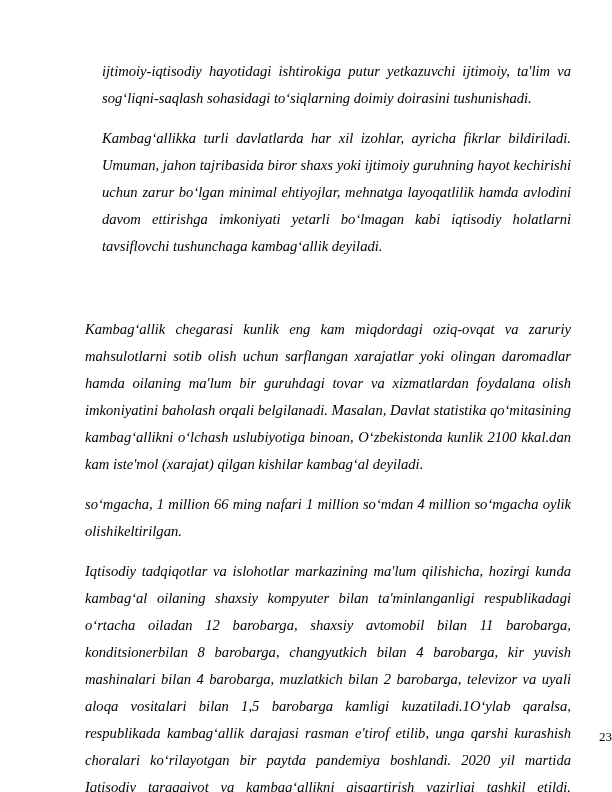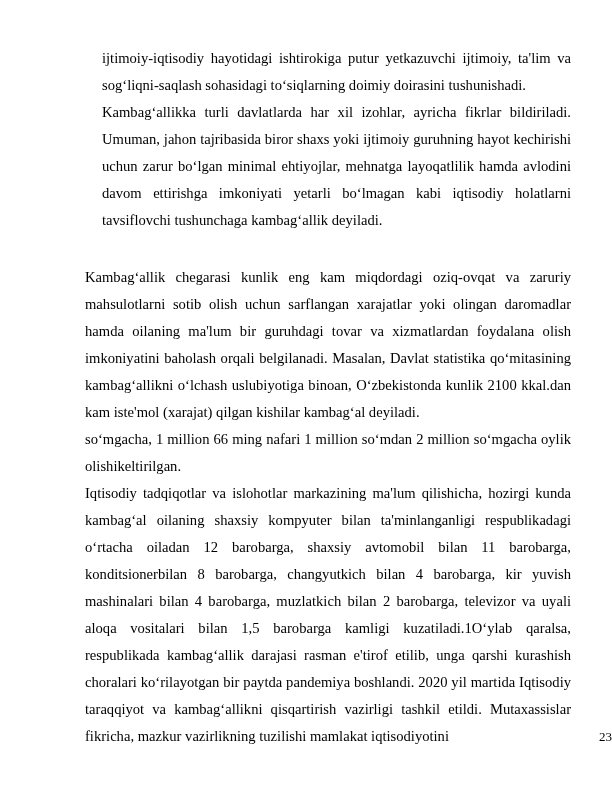--- a/index.html
+++ b/index.html
@@ -26,26 +26,27 @@
 
   
   .body-text {
     position: absolute;
     left: 85px;
     top: 45px;
     width: 486px;      
   }
 
   .para {
-    margin: 0;
+    margin: 13px;
     font-size: 14.6px;
     line-height: 27px;
     text-align: justify;
     text-justify: inter-word;
     hyphens: none;
+    font-style: italic;
   }
 
   
   .para.indented {
     margin-left: 17px;
     width: 469px;
   }
 
   .para.full {
     margin-left: 0;
@@ -79,21 +80,21 @@
 
     <p class="para indented">ijtimoiy-iqtisodiy hayotidagi ishtirokiga putur yetkazuvchi ijtimoiy, ta'lim va sog‘liqni-saqlash sohasidagi to‘siqlarning doimiy doirasini tushunishadi.</p>
 
     <p class="para indented">Kambag‘allikka turli davlatlarda har xil izohlar, ayricha fikrlar bildiriladi. Umuman, jahon tajribasida biror shaxs yoki ijtimoiy guruhning hayot kechirishi uchun zarur bo‘lgan minimal ehtiyojlar, mehnatga layoqatlilik hamda avlodini davom ettirishga imkoniyati yetarli bo‘lmagan kabi iqtisodiy holatlarni tavsiflovchi tushunchaga kambag‘allik deyiladi.</p>
 
     <div class="block-gap"></div>
 
     <p class="para full">Kambag‘allik chegarasi kunlik eng kam miqdordagi oziq-ovqat va zaruriy mahsulotlarni sotib olish uchun sarflangan xarajatlar yoki olingan daromadlar hamda oilaning ma'lum bir guruhdagi tovar va xizmatlardan foydalana olish imkoniyatini baholash orqali belgilanadi. Masalan, Davlat statistika qo‘mitasining kambag‘allikni o‘lchash uslubiyotiga binoan, O‘zbekistonda kunlik 2100 kkal.dan kam iste'mol (xarajat) qilgan kishilar kambag‘al deyiladi.</p>
 
 
-    <p class="para full">so‘mgacha, 1 million 66 ming nafari 1 million so‘mdan 2 million so‘mgacha oylik olishikeltirilgan.</p>
+    <p class="para full">so‘mgacha, 1 million 66 ming nafari 1 million so‘mdan 4 million so‘mgacha oylik olishikeltirilgan.</p>
 
     <p class="para full">Iqtisodiy tadqiqotlar va islohotlar markazining ma'lum qilishicha, hozirgi kunda kambag‘al oilaning shaxsiy kompyuter bilan ta'minlanganligi respublikadagi o‘rtacha oiladan 12 barobarga, shaxsiy avtomobil bilan 11 barobarga, konditsionerbilan 8 barobarga, changyutkich bilan 4 barobarga, kir yuvish mashinalari bilan 4 barobarga, muzlatkich bilan 2 barobarga, televizor va uyali aloqa vositalari bilan 1,5 barobarga kamligi kuzatiladi.1O‘ylab qaralsa, respublikada kambag‘allik darajasi rasman e'tirof etilib, unga qarshi kurashish choralari ko‘rilayotgan bir paytda pandemiya boshlandi. 2020 yil martida Iqtisodiy taraqqiyot va kambag‘allikni qisqartirish vazirligi tashkil etildi. Mutaxassislar fikricha, mazkur vazirlikning tuzilishi mamlakat iqtisodiyotini</p>
 
   </div>
 
   <div class="page-number">23</div>
 
 </div>
 
 </body></html>

